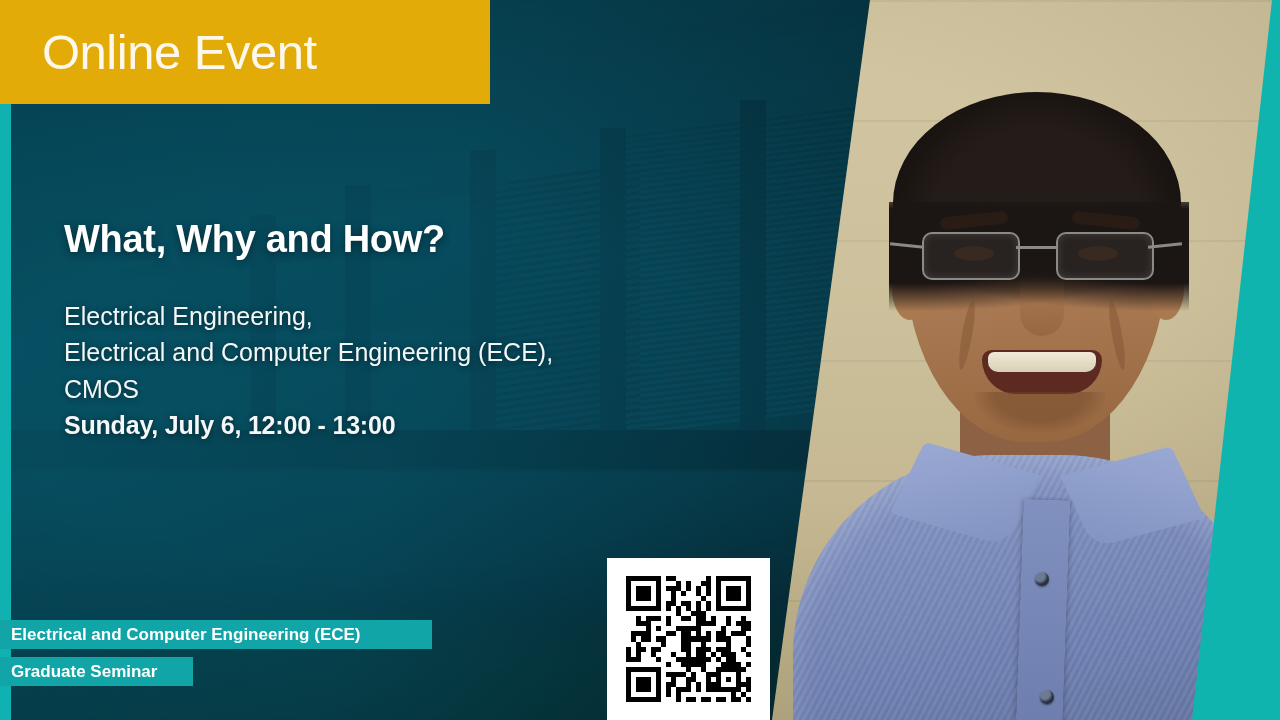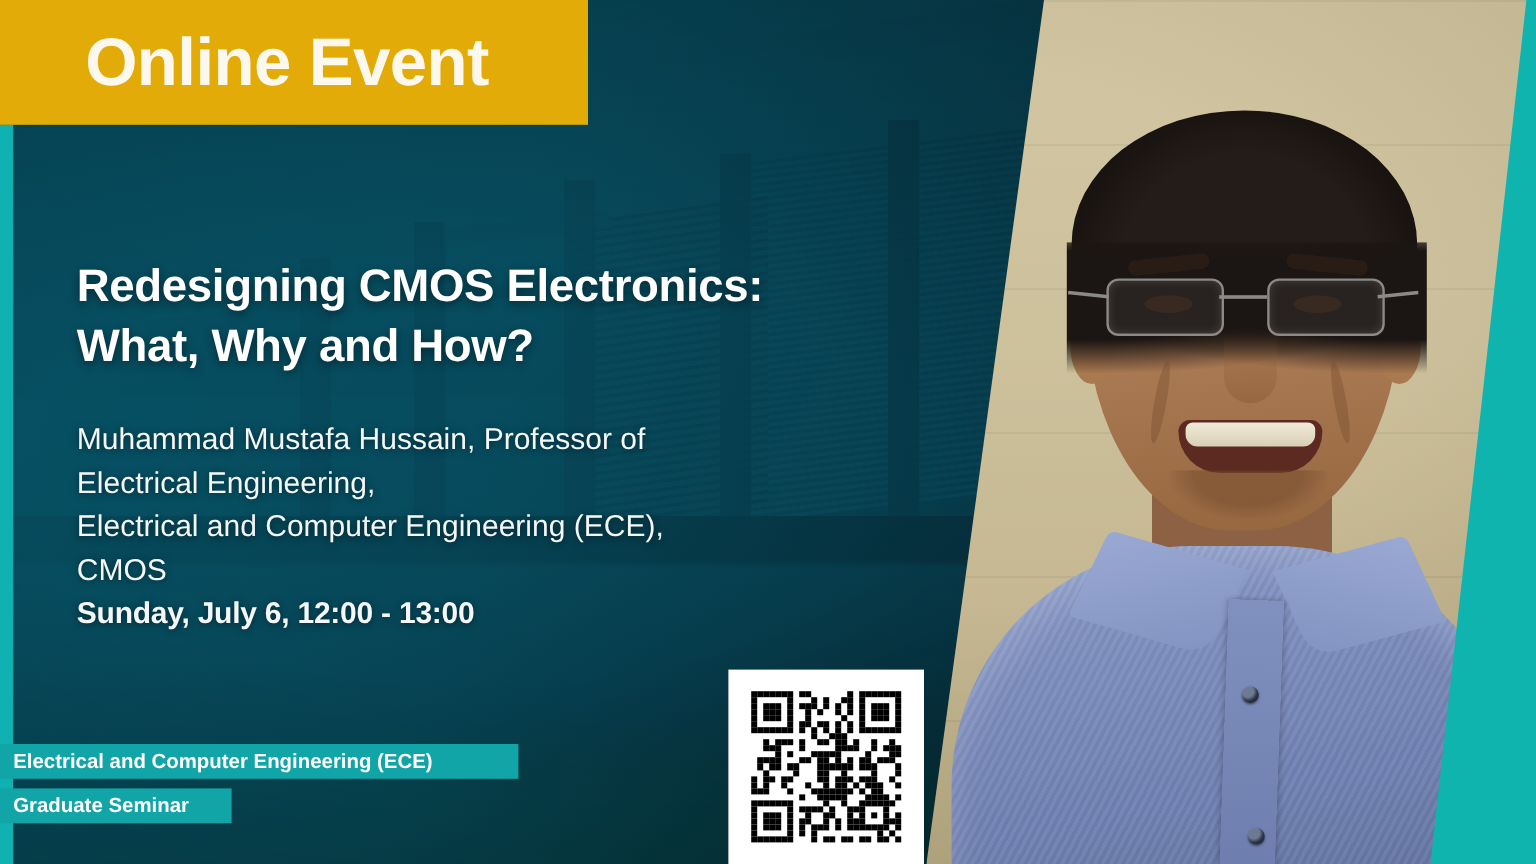--- a/index.html
+++ b/index.html
@@ -105,24 +105,24 @@
   
   .gold-banner {
     position: absolute;
     left: 0; top: 0;
     width: 490px; height: 104px;
     background: #e3ab07;
     display: flex;
     align-items: center;
   }
   .gold-banner .label {
-    margin-left: 71px;
+    margin-left: 42px;
     color: #fdf8ee;
-    font-size: 56px;
-    font-weight: bold;
+    font-size: 49px;
+    font-weight: normal;
     letter-spacing: -.5px;
     line-height: 1;
   }
 
   
   .content {
     position: absolute;
     left: 64px; top: 214px;
     width: 700px;
   }
@@ -375,24 +375,22 @@
   <div class="bg-vignette"></div>
 
   <div class="left-strip"></div>
 
   <div class="gold-banner">
     <div class="label">Online Event</div>
   </div>
 
   <div class="content">
     <div class="title">
-      <div>Redesigning CMOS Electronics:</div>
       <div>What, Why and How?</div>
     </div>
-    <div class="meta-line">Muhammad Mustafa Hussain, Professor of</div>
     <div class="meta-line">Electrical Engineering,</div>
     <div class="meta-line">Electrical and Computer Engineering (ECE),</div>
     <div class="meta-line">CMOS</div>
     <div class="meta-line bold">Sunday, July 6, 12:00 - 13:00</div>
   </div>
 
   <div class="badge badge-series">
     <span>Graduate Seminar</span>
   </div>
   <div class="badge badge-dept">

